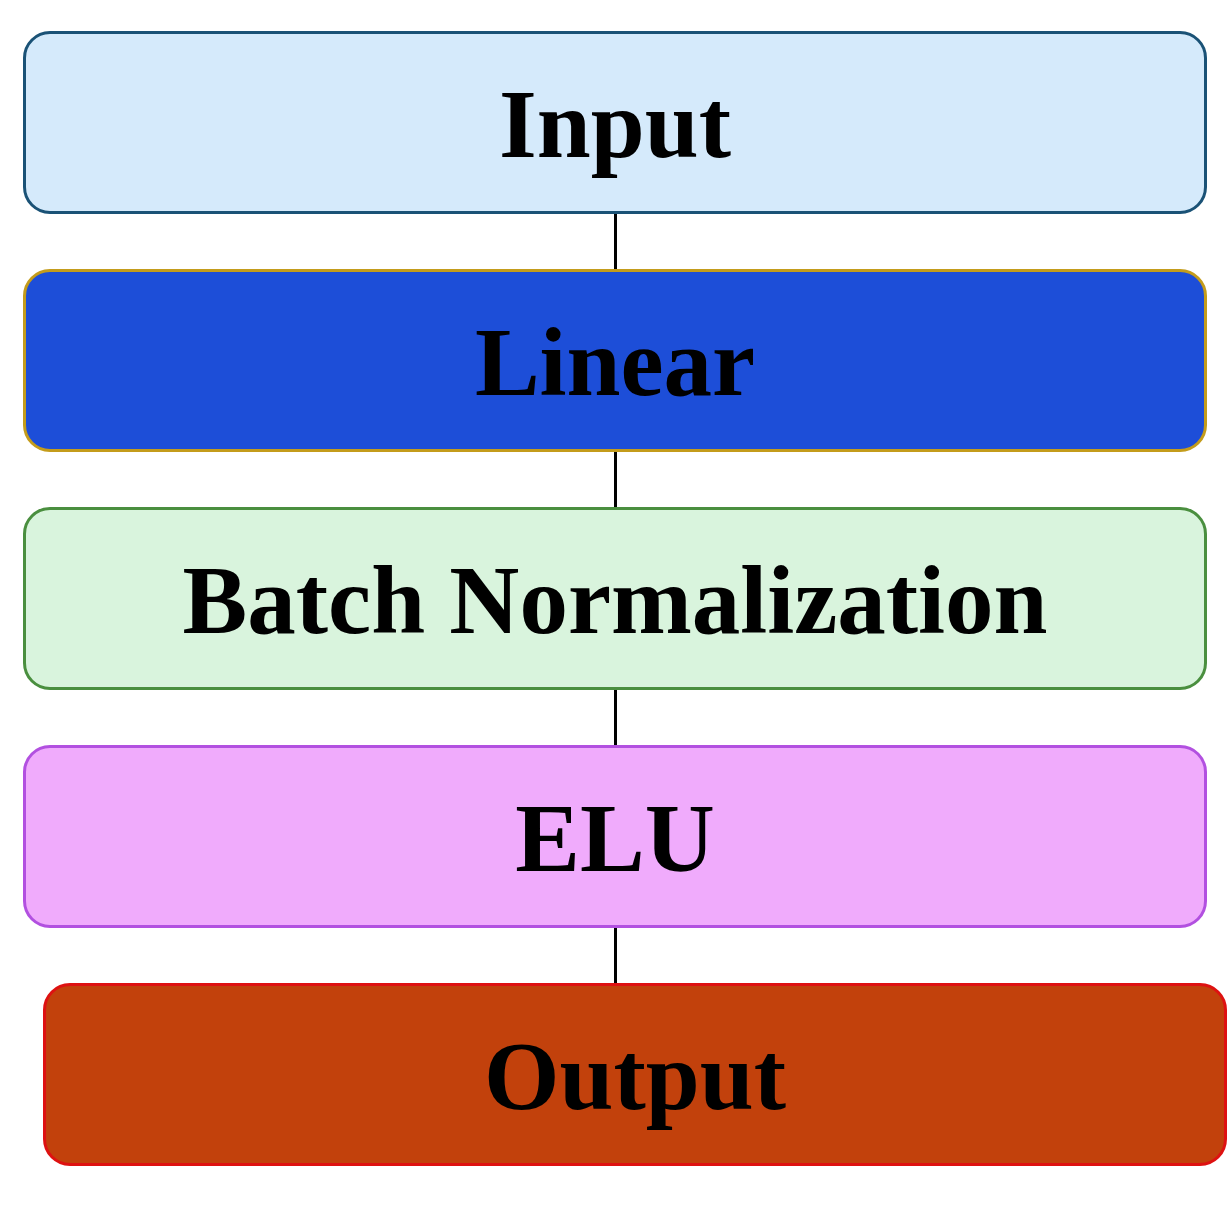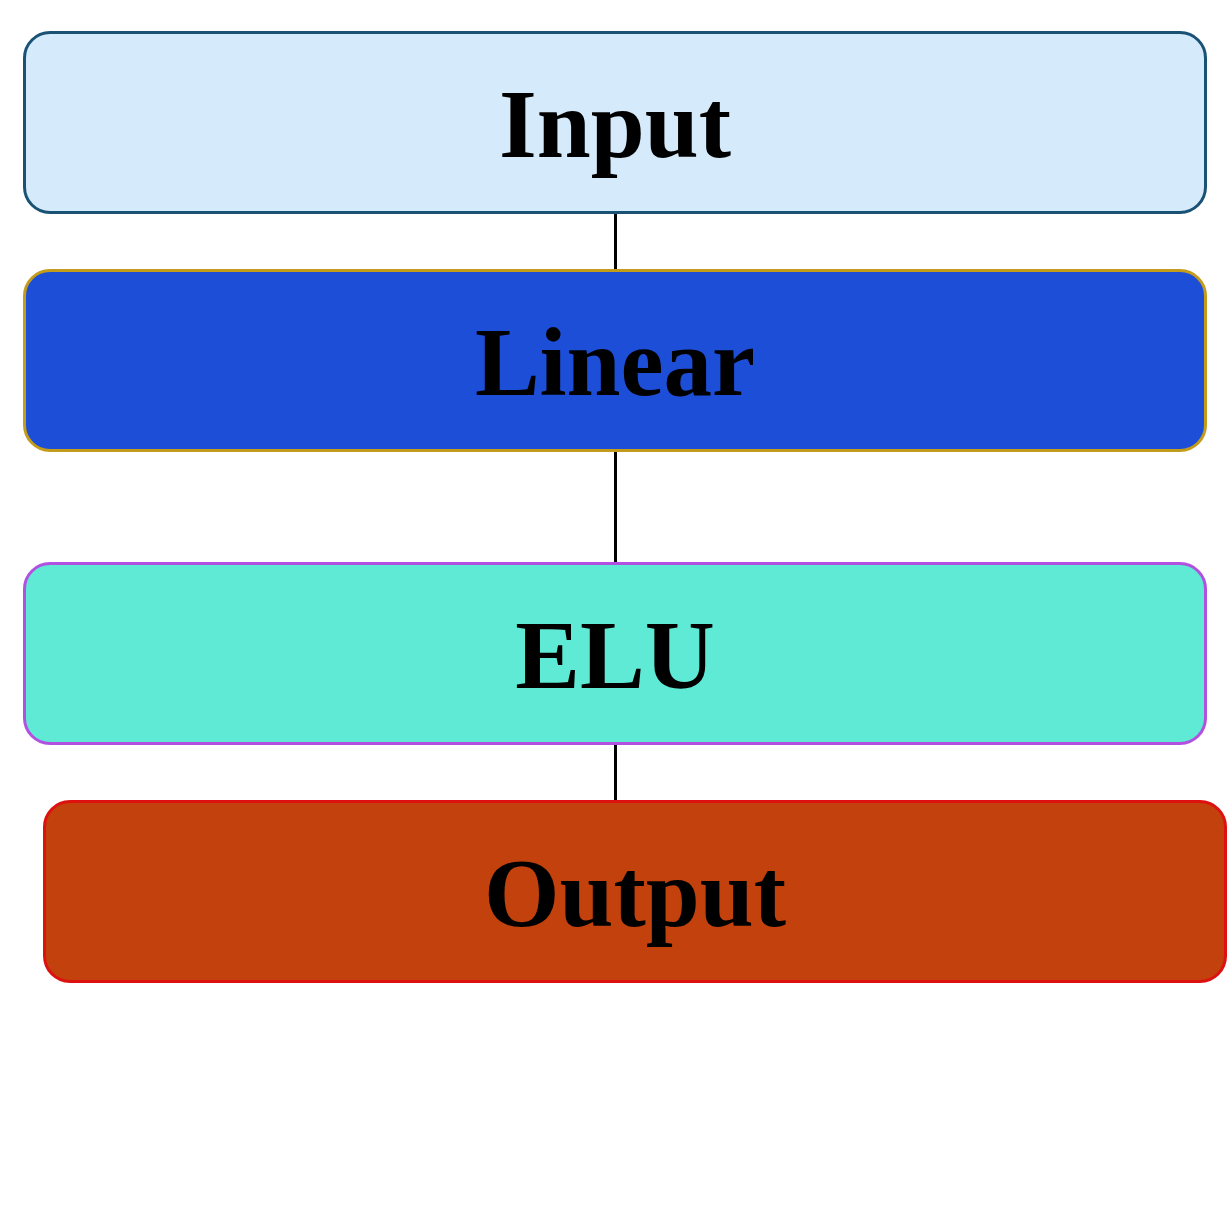--- a/index.html
+++ b/index.html
@@ -70,26 +70,29 @@
     </div>
 
     <div class="node" style="background-color: #1d4ed8; border-color: rgb(196, 156, 27);">
       <span class="node-label">Linear</span>
     </div>
 
     <div class="connector">
       <div class="connector-line" style="background-color: rgb(0, 0, 0);"></div>
     </div>
 
+    <div class="node" style="background-color: rgb(217, 244, 221); border-color: rgb(74, 143, 63);">
+      <span class="node-label">Batch Normalization</span>
+    </div>
 
     <div class="connector">
       <div class="connector-line" style="background-color: rgb(0, 0, 0);"></div>
     </div>
 
-    <div class="node" style="background-color: #5eead4; border-color: rgb(178, 80, 224);">
+    <div class="node" style="background-color: #f0abfc; border-color: rgb(178, 80, 224);">
       <span class="node-label">ELU</span>
     </div>
 
     <div class="connector">
       <div class="connector-line" style="background-color: rgb(0, 0, 0);"></div>
     </div>
 
     <div class="node" style="background-color: #c2410c; border-color: rgb(222, 17, 17); margin-left: 40px;">
       <span class="node-label">Output</span>
     </div>

